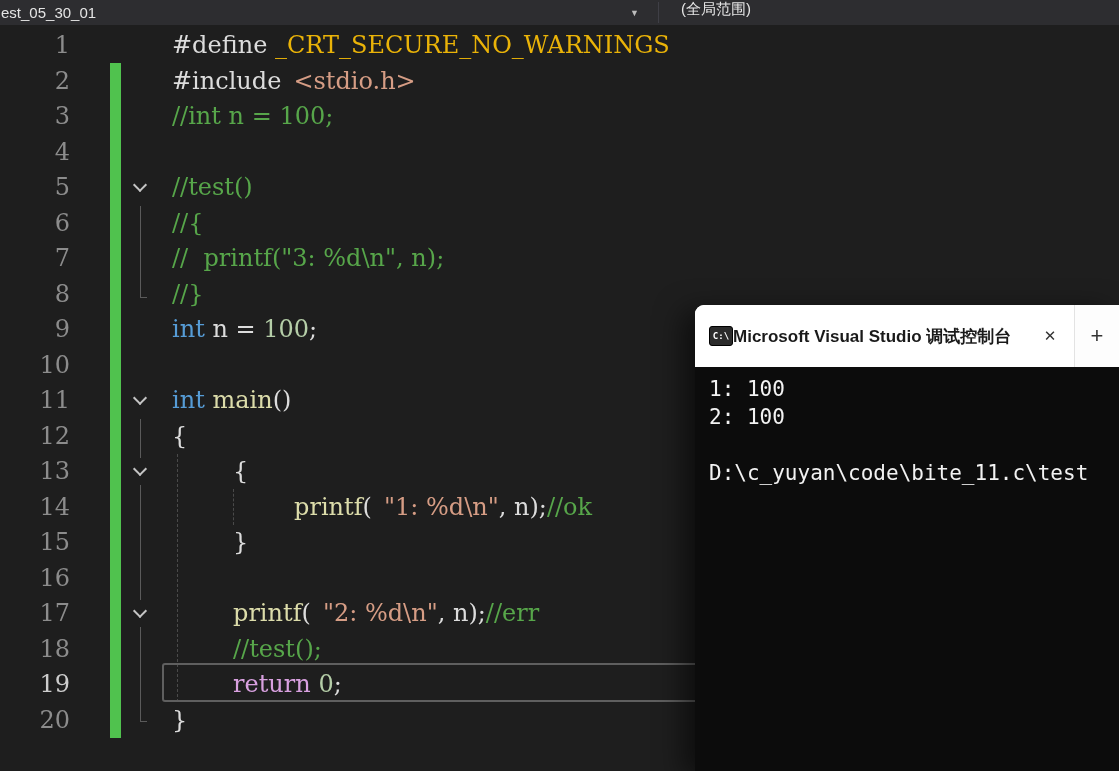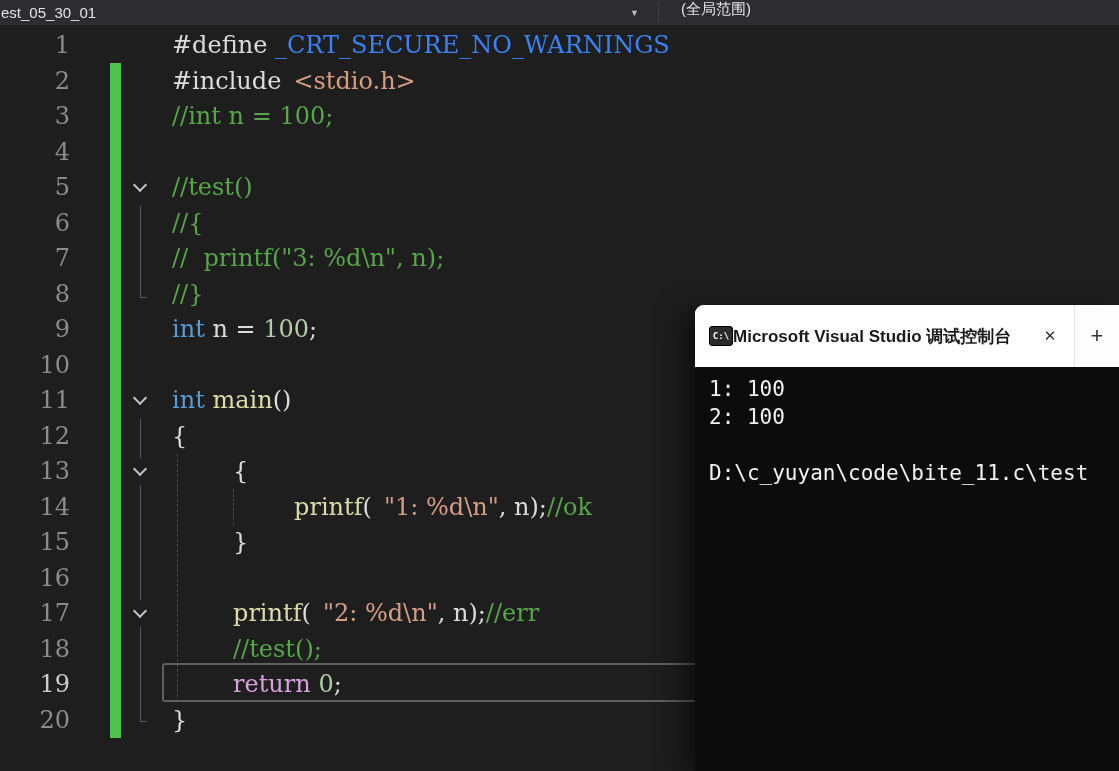--- a/index.html
+++ b/index.html
@@ -37,21 +37,21 @@
   .code-row.current .line-num { color:#CDCDCD; }
   .code-text { position:absolute; left:172px; top:0; height:35.5px; line-height:35.5px;
                font-size:24px; white-space:pre; color:#DCDCDC; }
   .fold-box { position:absolute; left:128px; top:4px; width:24px; height:27px; background:#1E1E1E;
               display:flex; align-items:center; justify-content:center; cursor:pointer; }
   .chevron { width:10px; height:10px; border-right:2px solid #C5C5C5; border-bottom:2px solid #C5C5C5;
              transform:rotate(45deg); margin-top:-5px; }
 
   .tok-def   { color:#DCDCDC; }
   .tok-kw    { color:#569CD6; }
-  .tok-macro { color:#3b82f6; }
+  .tok-macro { color:#eab308; }
   .tok-str   { color:#D69D85;margin-left:12px; }
   .tok-com   { color:#57A64A; }
   .tok-num   { color:#B5CEA8; }
   .tok-fn    { color:#DCDCAA; }
   .tok-ctrl  { color:#D8A0DF; }
 
   .current-line-box { position:absolute; left:162px; top:663px; width:957px; height:39px;
                       border:2px solid #5F5F5F; border-radius:3px; }
 
   

